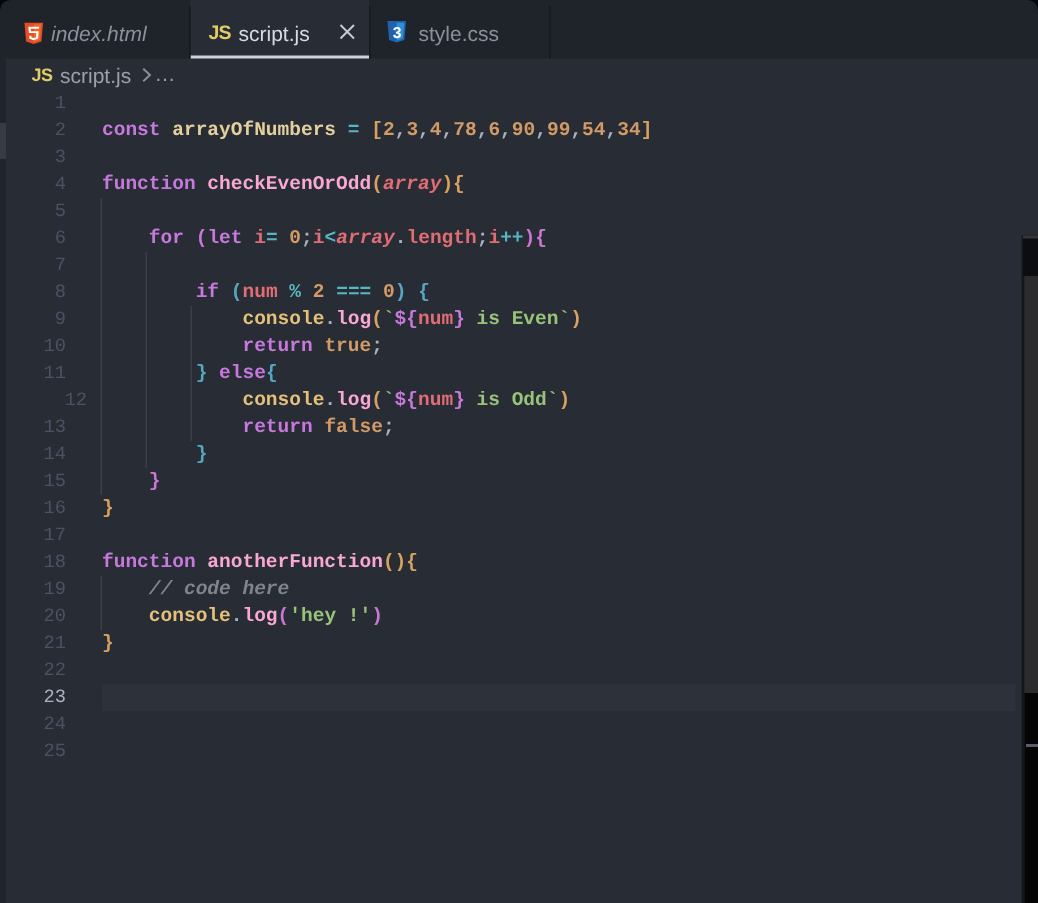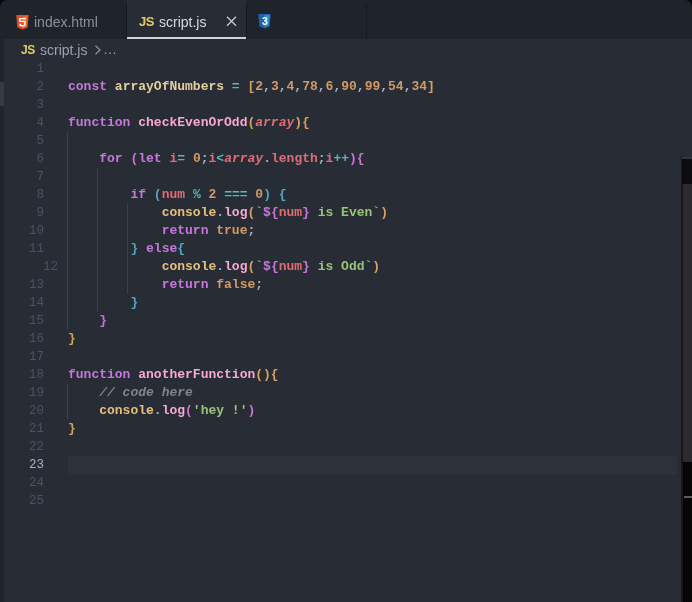--- a/index.html
+++ b/index.html
@@ -48,35 +48,36 @@
   <div class="sep" style="left:246px;"></div>
   <div class="sep" style="left:366px;"></div>
 
   <div class="abs" style="left:16px;top:15px;">
     <svg width="13" height="15" viewBox="0 0 13 15">
       <path d="M0.3 0 L12.7 0 L11.6 12.6 L6.5 14.4 L1.4 12.6 Z" fill="#e44d26"></path>
       <path d="M6.5 1.1 L11.5 1.1 L10.6 11.7 L6.5 13.1 Z" fill="#f16529"></path>
       <path d="M2.9 2.9 L10.1 2.9 L9.95 4.2 L4.5 4.2 L4.62 5.75 L9.82 5.75 L9.4 10.8 L6.5 11.8 L3.6 10.8 L3.45 8.8 L4.9 8.8 L4.98 9.75 L6.5 10.25 L8.02 9.75 L8.18 7.05 L3.25 7.05 Z" fill="#ffffff"></path>
     </svg>
   </div>
-  <div class="tablabel" style="left:34px;">index.html</div>
+  <div class="tablabel" style="left:34px;font-style:italic;">index.html</div>
 
   <div class="abs" style="left:139px;top:15px;width:20px;height:14px;color:#e0cd68;font-weight:bold;font-size:13px;letter-spacing:-0.5px;line-height:14px;">JS</div>
   <div class="tablabel" style="left:159px;color:#d7dae0;">script.js</div>
   <svg class="abs" style="left:226px;top:16px;" width="11" height="11" viewBox="0 0 11 11">
       <path d="M1 0.7 L10 9.7 M10 0.7 L1 9.7" stroke="#c6ccd5" stroke-width="1.3" fill="none"></path>
     </svg>
 
   <div class="abs" style="left:258px;top:14px;">
     <svg width="13" height="15" viewBox="0 0 13 15">
       <path d="M0.3 0 L12.7 0 L11.6 12.6 L6.5 14.4 L1.4 12.6 Z" fill="#1f62ae"></path>
       <path d="M6.5 1.1 L11.5 1.1 L10.6 11.7 L6.5 13.1 Z" fill="#2e8fd5"></path>
       <text x="6.8" y="11.2" text-anchor="middle" font-family="Liberation Sans, sans-serif" font-weight="bold" font-size="10.5" fill="#ffffff">3</text>
     </svg>
   </div>
+  <div class="tablabel" style="left:279px;">style.css</div>
 
   <div class="abs" style="left:21px;top:44px;width:16px;height:13px;color:#e0cd68;font-weight:bold;font-size:12px;letter-spacing:-0.4px;line-height:13px;">JS</div>
   <div class="abs" style="left:40px;top:39px;height:21px;line-height:22px;font-size:14px;color:#9aa1ad;">script.js</div>
   <svg class="abs" style="left:94px;top:45px;" width="8" height="10" viewBox="0 0 8 10">
       <path d="M1.5 0.8 L6 5 L1.5 9.2" stroke="#8a909b" stroke-width="1.3" fill="none"></path>
     </svg>
   <div class="abs" style="left:103px;top:39px;height:21px;line-height:20px;font-size:14px;color:#9aa1ad;">…</div>
 
   <div class="abs" style="left:68px;top:456px;width:609px;height:18px;background:#2c313a;"></div>
 

